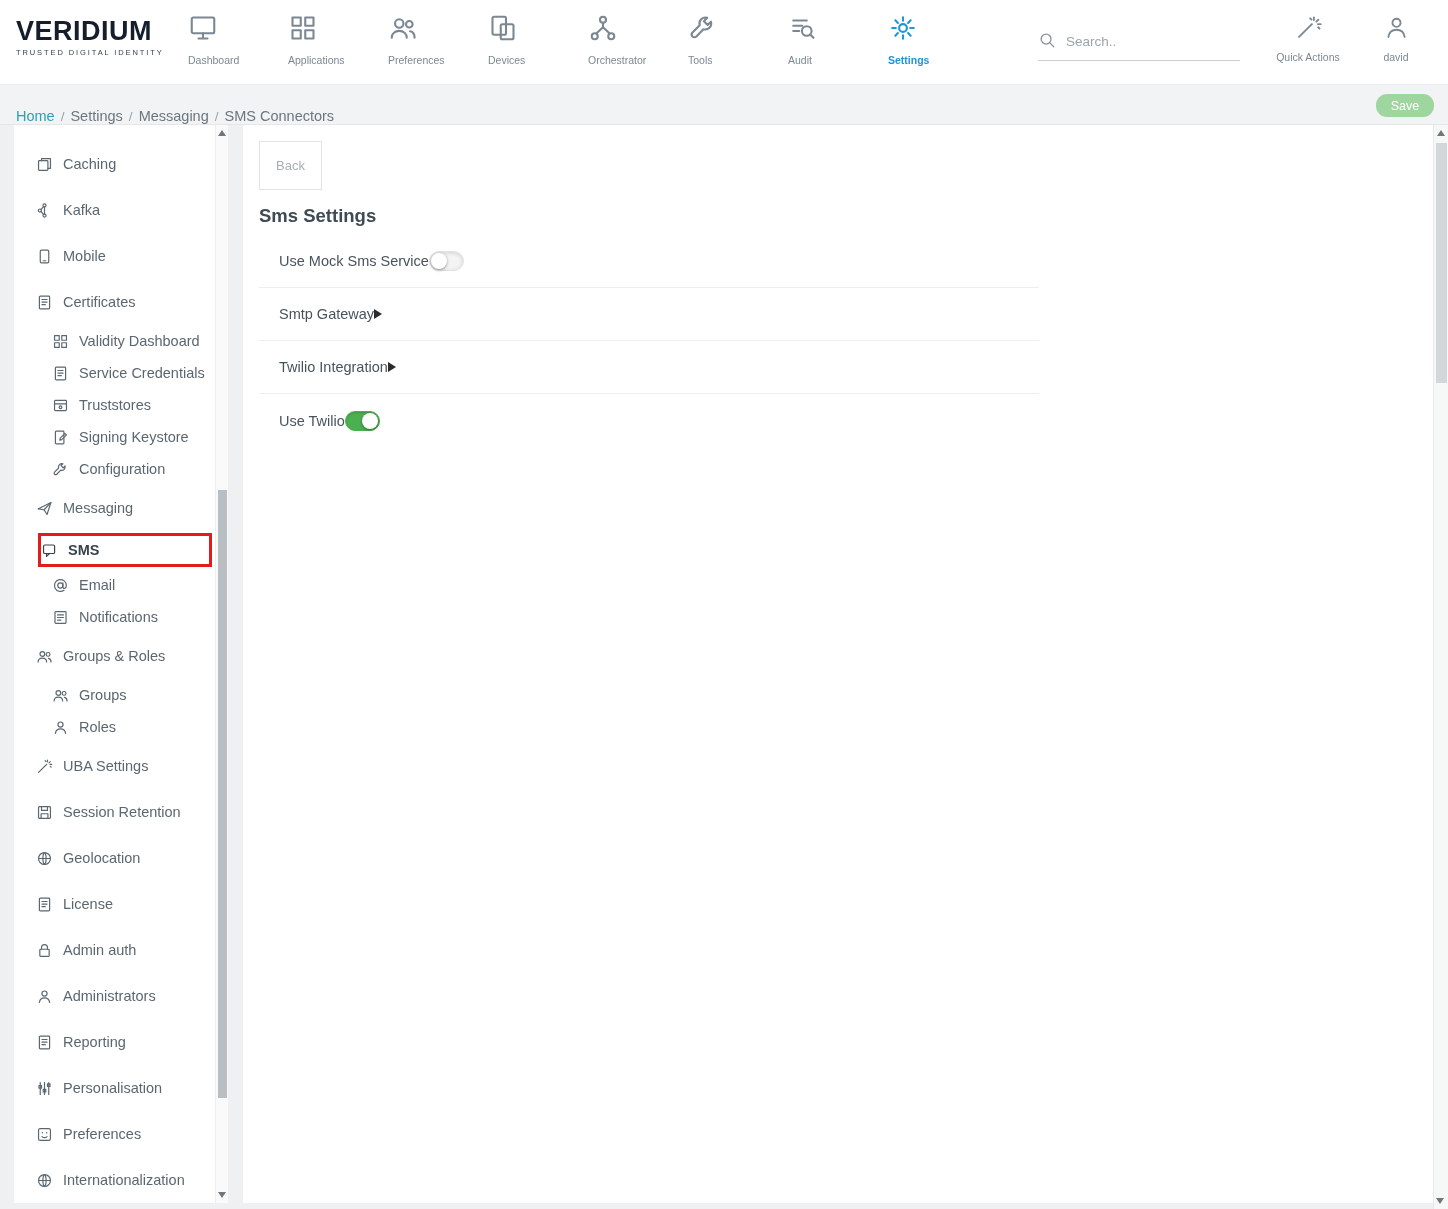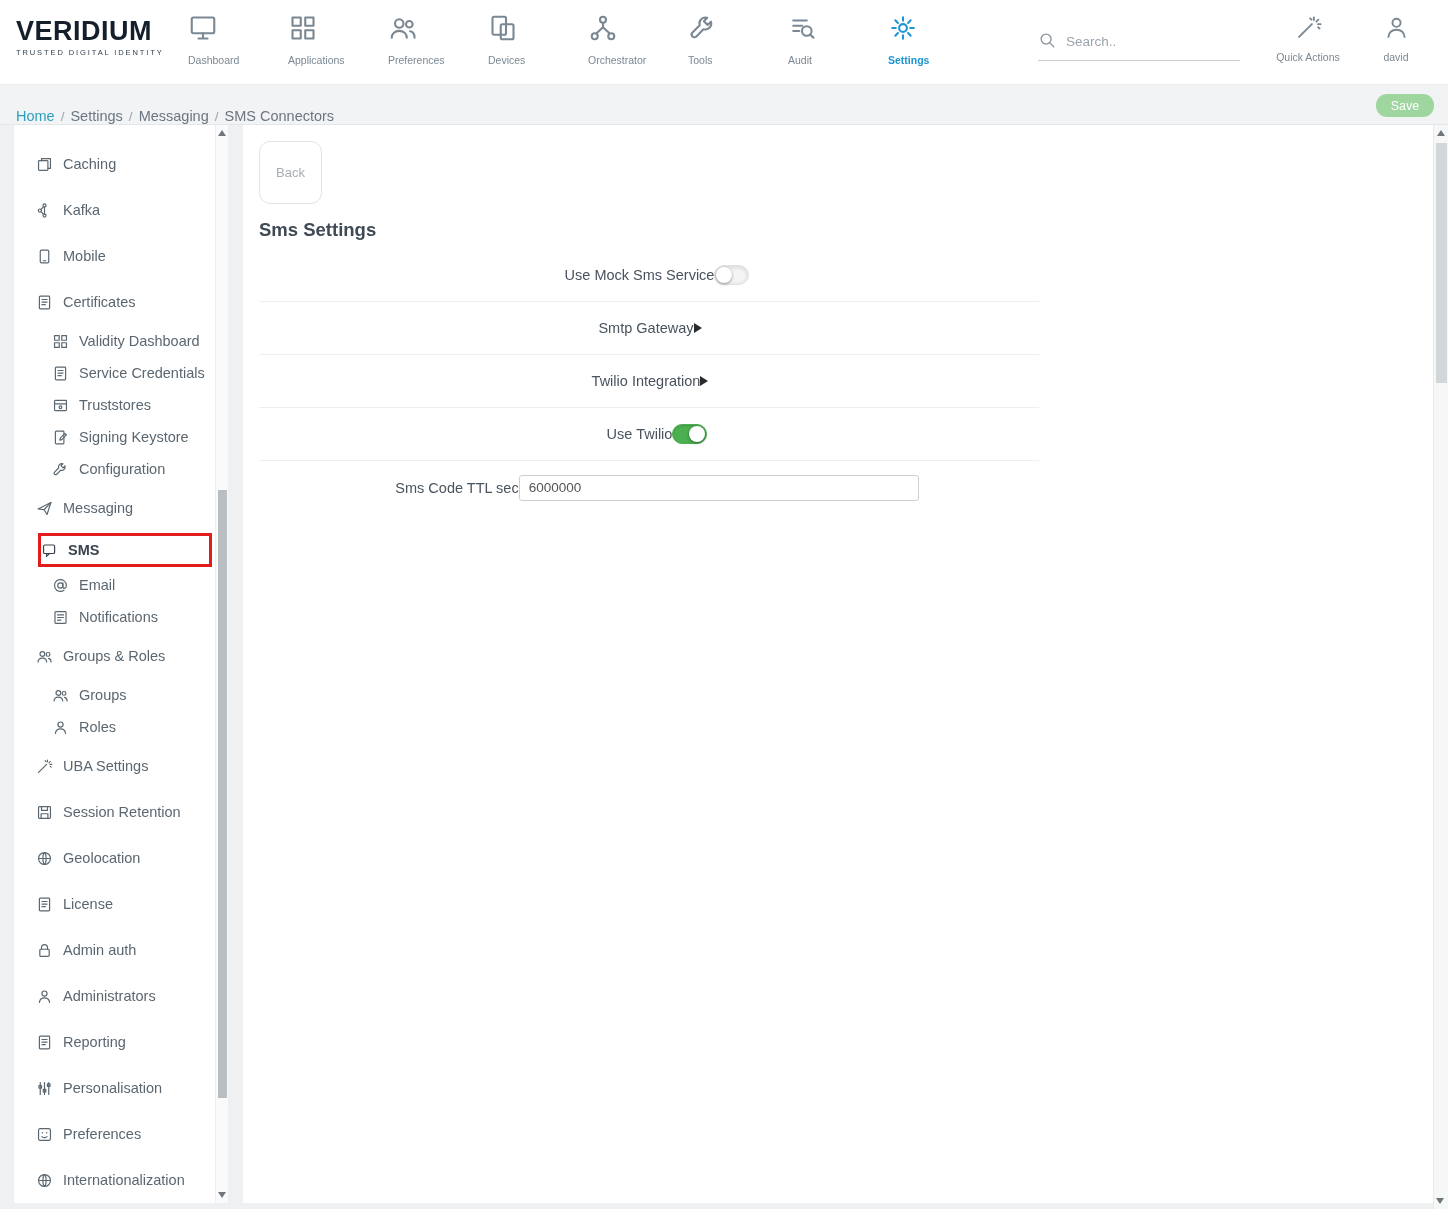--- a/index.html
+++ b/index.html
@@ -44,24 +44,24 @@
   .side-item .icn{display:inline-flex;margin-right:10px}
   .side-item .icn svg{width:17px;height:17px}
   .side-item.selected{border:3px solid var(--hl,#e21b1b);margin:2px 16px 2px 24px;padding:4px 0 4px 0;font-weight:bold;color:#39434d}
   .sb-scroll{position:absolute;right:0;top:0;bottom:0;width:13px;background:#fafafa;border-left:1px solid #eeeeee;cursor:pointer}
   .sb-thumb{position:absolute;left:2px;top:365px;width:9px;height:608px;background:#b9bec3}
   .arrow-up{width:0;height:0;border-left:4px solid transparent;border-right:4px solid transparent;border-bottom:6px solid #6f767c;margin:5px auto 0 auto}
   .arrow-down{width:0;height:0;border-left:4px solid transparent;border-right:4px solid transparent;border-top:6px solid #6f767c;margin:0 auto;position:absolute;bottom:5px;left:2px}
 
   
   .content{position:absolute;left:243px;top:125px;right:15px;bottom:6px;background:#fff;padding:16px 0 0 16px;overflow:hidden}
-  .back-btn{border:1px solid #e1e3e5;color:#a7aeb4;background:#fff;font-size:13px;padding:23px 16px;border-radius:11px;cursor:pointer;font-family:"Liberation Sans",sans-serif}
+  .back-btn{border:1px solid #e1e3e5;color:#a7aeb4;background:#fff;font-size:13px;padding:16px 16px;border-radius:0;cursor:pointer;font-family:"Liberation Sans",sans-serif}
   .main-title{margin-top:15px;font-size:18.5px;font-weight:bold;color:#3f4a54}
   .rows{margin-top:8px;width:780px}
-  .setting-row{display:flex;align-items:center;justify-content:center;height:53px;border-bottom:1px solid #eceeef;padding:0 4px 0 20px}
+  .setting-row{display:flex;align-items:center;justify-content:flex-start;height:53px;border-bottom:1px solid #eceeef;padding:0 4px 0 20px}
   .setting-row:last-child{border-bottom:none}
   .row-label{font-size:14.5px;color:#49535d}
   .toggle{width:35px;height:20px;border-radius:10px;background:#f4f4f4;border:1px solid #e2e2e2;box-shadow:inset 0 1px 4px rgba(0,0,0,.14);position:relative;cursor:pointer;flex:none}
   .toggle .knob{position:absolute;top:1px;left:1px;width:16px;height:16px;border-radius:50%;background:#fff;box-shadow:0 1px 3px rgba(0,0,0,.4)}
   .toggle.on{background:var(--ton,#4caf50);border-color:var(--ton,#4caf50);box-shadow:inset 0 1px 2px rgba(0,0,0,.15)}
   .toggle.on .knob{left:auto;right:1px}
   .expand{width:0;height:0;border-left:8px solid #2b2b2b;border-top:5px solid transparent;border-bottom:5px solid transparent;margin-right:14px;cursor:pointer}
   .row-input{width:400px;height:26px;border:1px solid #cfcfcf;border-radius:3px;font-size:13.5px;color:#555;padding:0 9px;outline:none;font-family:"Liberation Sans",sans-serif}
 
   
@@ -458,24 +458,20 @@
         <div class="setting-row">
           <span class="row-label">Twilio Integration</span>
           <span class="expand"></span>
         </div>
         <div class="setting-row">
           <span class="row-label">Use Twilio</span>
           <span class="toggle on">
             <span class="knob"></span>
           </span>
         </div>
-        <div class="setting-row">
-          <span class="row-label">Sms Code TTL sec</span>
-          <input class="row-input" value="6000000" style="">
-        </div>
       </div>
   </main>
 
   <div class="page-scroll">
     <div class="arrow-up"></div>
     <div class="pg-thumb"></div>
     <div class="arrow-down"></div>
   </div>
 
 </div>

